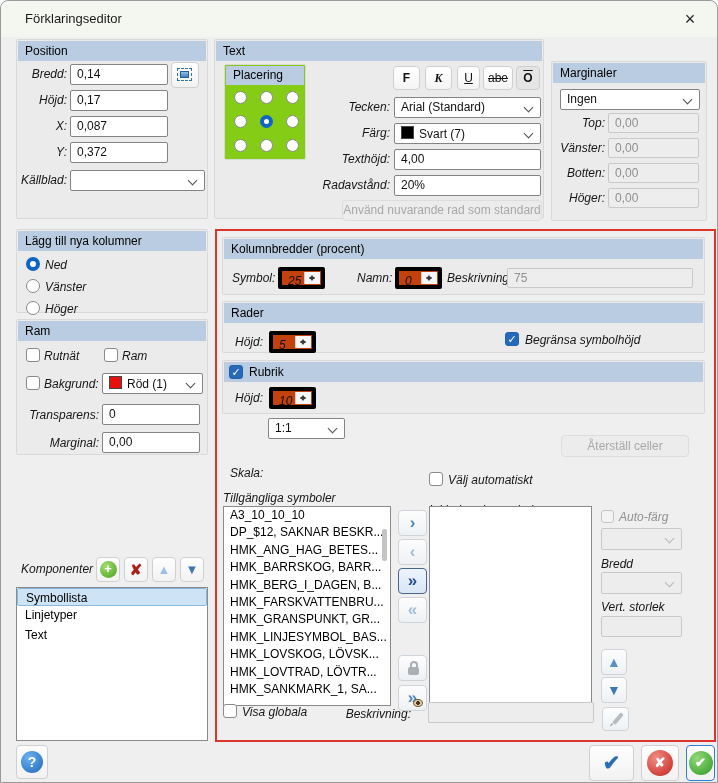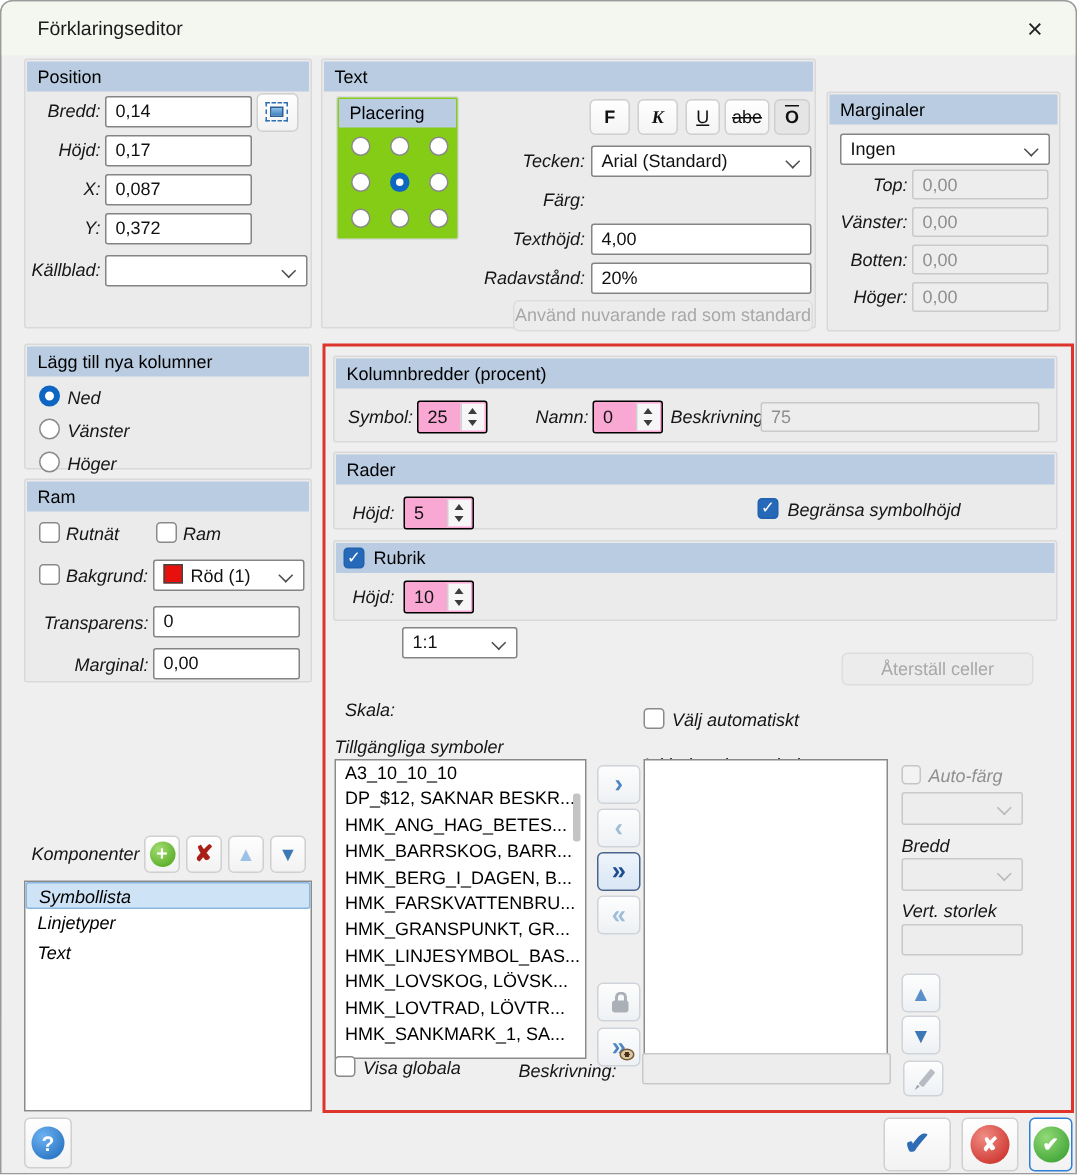--- a/index.html
+++ b/index.html
@@ -27,30 +27,30 @@
       border-radius:3px;font-size:11px;line-height:13px;text-align:center;color:#fff;}
   .cb.on{background:#2569b8;border-color:#2062af;}
   .cb.dis{border-color:#c5c5c5;background:#f3f3f3;}
   .radio{position:absolute;width:14px;height:14px;box-sizing:border-box;background:#fff;
          border:1px solid #8a8a8a;border-radius:50%;}
   .radio.on{border:4px solid #0d66c2;}
   .radio.sm{width:13px;height:13px;}
   .btn{position:absolute;box-sizing:border-box;background:linear-gradient(#fefefe,#f2f2f2);
        border:1px solid #d0d0d0;border-radius:4px;font-size:12px;text-align:center;color:#222;}
   .btn.dis{background:#ececec;color:#a8a8a8;border-color:#dddddd;}
-  .spin{position:absolute;box-sizing:border-box;background:#f9a8d4;border:1px solid #000000;border-radius:2px;}
+  .spin{position:absolute;box-sizing:border-box;background:#c2410c;border:4px solid #000000;border-radius:2px;font-style:italic;}
   .spin .v{position:absolute;left:6px;top:3px;font-size:12px;color:#111;}
   .spin .ud{position:absolute;right:1px;top:1px;bottom:1px;width:15px;border-left:1px solid #cfcfcf;background:#f6f6f6;}
   .spin .ud::before{content:"";position:absolute;left:4px;top:3px;border-left:3.5px solid transparent;
        border-right:3.5px solid transparent;border-bottom:4.5px solid #3c3c3c;}
   .spin .ud::after{content:"";position:absolute;left:4px;bottom:3px;border-left:3.5px solid transparent;
        border-right:3.5px solid transparent;border-top:4.5px solid #3c3c3c;}
   .list{position:absolute;background:#fff;border:1px solid #8a8a8a;box-sizing:border-box;overflow:hidden;}
   .li{height:16.4px;font-size:12px;padding:1px 0 0 6px;white-space:nowrap;color:#000;}
-  .kli{height:18px;font-size:12px;padding:2px 0 0 8px;white-space:nowrap;font-style:italic;}
+  .kli{height:18px;font-size:12px;padding:2px 0 0 8px;white-space:nowrap;}
   .kli.sel{background:#cfe3f6;border:1px solid #88b7e0;border-radius:2px;box-sizing:border-box;}
   .thumb{position:absolute;right:3px;top:22px;width:5px;height:32px;background:#c4c4c4;border-radius:2px;}
   .tbtn{position:absolute;width:29px;height:26px;box-sizing:border-box;background:linear-gradient(#fdfdfd,#eef1f4);
         border:1px solid #cfd4da;border-radius:4px;text-align:center;font-weight:bold;font-size:17px;line-height:23px;}
   .tbtn.focus{border:1px solid #49648c;background:linear-gradient(#eef4fb,#d9e6f5);}
   .c-md{color:#4d86c2;} .c-lt{color:#9fbcd8;} .c-dk{color:#1d4e8f;}
   .lockbody{position:absolute;left:9px;top:11px;width:11px;height:8px;background:#abb0b6;border-radius:2px;}
   .lockbody::before{content:"";position:absolute;left:1.5px;top:-6px;width:8px;height:7px;box-sizing:border-box;
         border:2px solid #abb0b6;border-bottom:none;border-radius:4px 4px 0 0;}
   .eye{position:absolute;right:3px;bottom:3px;width:8px;height:6px;border-radius:50%;
@@ -116,20 +116,23 @@
     <div class="fmt" style="left:210px;top:26px;width:27px;font-style:italic;font-family:'Liberation Serif',serif;">K</div>
     <div class="fmt" style="left:242px;top:26px;width:23px;text-decoration:underline;font-weight:normal;">U</div>
     <div class="fmt" style="left:268px;top:26px;width:30px;text-decoration:line-through;font-weight:normal;">abe</div>
     <div class="fmt" style="left:301px;top:26px;width:24px;text-decoration:overline;background:#e5e5e5;">O</div>
 
     <div class="lbl r" style="left:60px;top:60px;width:115px;">Tecken:</div>
     <div class="field dd" style="left:179px;top:57px;width:147px;height:21px;">
       <span>Arial (Standard)</span>
     </div>
     <div class="lbl r" style="left:60px;top:86px;width:115px;">Färg:</div>
+    <div class="field dd" style="left:179px;top:83px;width:147px;height:21px;">
+      <span class="sw" style="background:#000;"></span><span>Svart (7)</span>
+    </div>
     <div class="lbl r" style="left:60px;top:112px;width:115px;">Texthöjd:</div>
     <div class="field" style="left:179px;top:109px;width:147px;height:21px;">4,00</div>
     <div class="lbl r" style="left:60px;top:138px;width:115px;">Radavstånd:</div>
     <div class="field" style="left:179px;top:135px;width:147px;height:21px;">20%</div>
     <div class="btn dis" style="left:127px;top:160px;width:200px;height:21px;line-height:19px;">Använd nuvarande rad som standard</div>
   </div>
 
   <div class="panel" style="left:550px;top:60px;width:156px;height:160px;">
     <div class="phead">Marginaler</div>
     <div class="field dd" style="left:8px;top:27px;width:140px;height:21px;">

